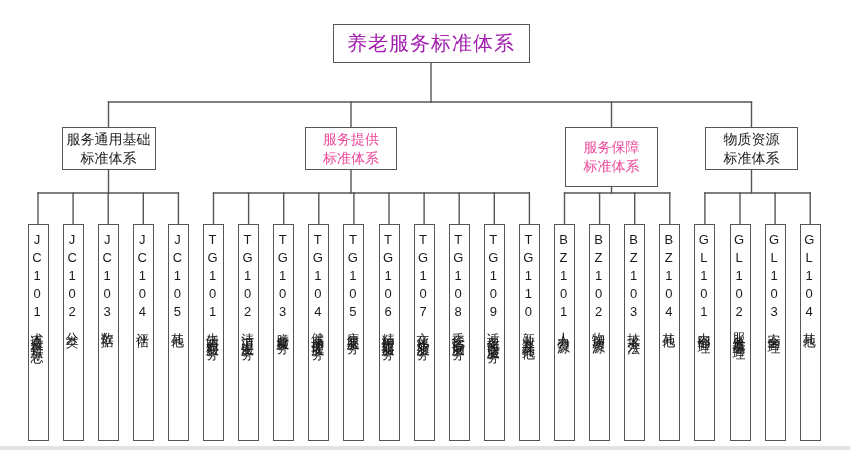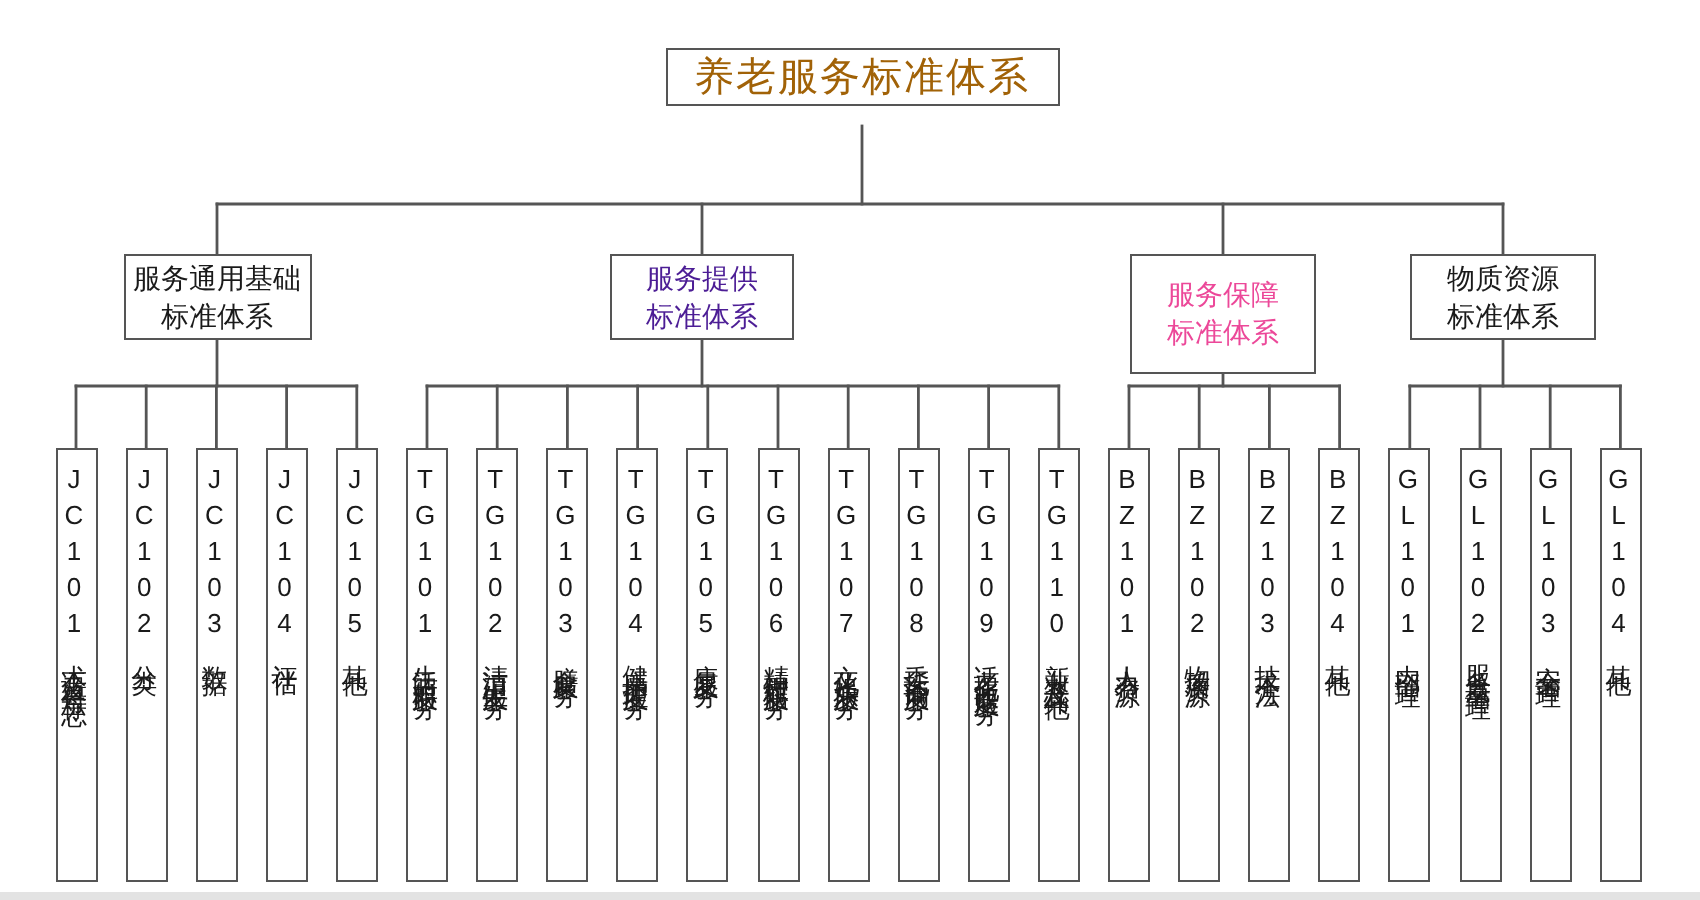--- a/index.html
+++ b/index.html
@@ -102,33 +102,33 @@
       <line x1="669.8000000000001" y1="193" x2="669.8000000000001" y2="224" stroke="#555555" stroke-width="1.4" stroke-linecap="square"></line>
       <line x1="751.5" y1="102" x2="751.5" y2="127" stroke="#555555" stroke-width="1.4" stroke-linecap="square"></line>
       <line x1="751.5" y1="170" x2="751.5" y2="193" stroke="#555555" stroke-width="1.4" stroke-linecap="square"></line>
       <line x1="704.9" y1="193" x2="810.2" y2="193" stroke="#555555" stroke-width="1.4" stroke-linecap="square"></line>
       <line x1="704.9" y1="193" x2="704.9" y2="224" stroke="#555555" stroke-width="1.4" stroke-linecap="square"></line>
       <line x1="740" y1="193" x2="740" y2="224" stroke="#555555" stroke-width="1.4" stroke-linecap="square"></line>
       <line x1="775.1" y1="193" x2="775.1" y2="224" stroke="#555555" stroke-width="1.4" stroke-linecap="square"></line>
       <line x1="810.2" y1="193" x2="810.2" y2="224" stroke="#555555" stroke-width="1.4" stroke-linecap="square"></line>
     </svg>
   <div class="bottom-edge" id="bottomEdge" style="background: rgb(227, 227, 227);"></div>
-<div class="box root-box" style="left: 332.5px; top: 24px; width: 197px; height: 29px; border-color: rgb(85, 85, 85); color: #a16207;">
+<div class="box root-box" style="left: 332.5px; top: 24px; width: 197px; height: 39px; border-color: rgb(85, 85, 85); color: #a21caf;">
       <span>养老服务标准体系</span>
     </div>
     <div class="box branch-box" style="left: 61.5px; top: 127px; width: 94px; height: 43px; border-color: rgb(85, 85, 85); color: rgb(26, 26, 26);">
       <span>服务通用基础</span>
       <span>标准体系</span>
     </div>
     <div class="box leaf-box" style="left: 27.5px; top: 224px; width: 21px; height: 217px; border-color: rgb(85, 85, 85); color: rgb(26, 26, 26);"><span>JC101</span><span>术语及符号标志</span></div>
     <div class="box leaf-box" style="left: 62.6px; top: 224px; width: 21px; height: 217px; border-color: rgb(85, 85, 85); color: rgb(26, 26, 26);"><span>JC102</span><span>分类</span></div>
     <div class="box leaf-box" style="left: 97.7px; top: 224px; width: 21px; height: 217px; border-color: rgb(85, 85, 85); color: rgb(26, 26, 26);"><span>JC103</span><span>数据</span></div>
     <div class="box leaf-box" style="left: 132.8px; top: 224px; width: 21px; height: 217px; border-color: rgb(85, 85, 85); color: rgb(26, 26, 26);"><span>JC104</span><span>评估</span></div>
     <div class="box leaf-box" style="left: 167.9px; top: 224px; width: 21px; height: 217px; border-color: rgb(85, 85, 85); color: rgb(26, 26, 26);"><span>JC105</span><span>其他</span></div>
-    <div class="box branch-box" style="left: 305px; top: 127px; width: 92px; height: 43px; border-color: rgb(85, 85, 85); color: #4c1d95;">
+    <div class="box branch-box" style="left: 305px; top: 127px; width: 92px; height: 43px; border-color: rgb(85, 85, 85); color: #ec4899;">
       <span>服务提供</span>
       <span>标准体系</span>
     </div>
     <div class="box leaf-box" style="left: 203px; top: 224px; width: 21px; height: 217px; border-color: rgb(85, 85, 85); color: rgb(26, 26, 26);"><span>TG101</span><span>生活照料服务</span></div>
     <div class="box leaf-box" style="left: 238.1px; top: 224px; width: 21px; height: 217px; border-color: rgb(85, 85, 85); color: rgb(26, 26, 26);"><span>TG102</span><span>清洁卫生服务</span></div>
     <div class="box leaf-box" style="left: 273.2px; top: 224px; width: 21px; height: 217px; border-color: rgb(85, 85, 85); color: rgb(26, 26, 26);"><span>TG103</span><span>膳食服务</span></div>
     <div class="box leaf-box" style="left: 308.3px; top: 224px; width: 21px; height: 217px; border-color: rgb(85, 85, 85); color: rgb(26, 26, 26);"><span>TG104</span><span>健康护理服务</span></div>
     <div class="box leaf-box" style="left: 343.4px; top: 224px; width: 21px; height: 217px; border-color: rgb(85, 85, 85); color: rgb(26, 26, 26);"><span>TG105</span><span>康复服务</span></div>
     <div class="box leaf-box" style="left: 378.5px; top: 224px; width: 21px; height: 217px; border-color: rgb(85, 85, 85); color: rgb(26, 26, 26);"><span>TG106</span><span>精神慰藉服务</span></div>
     <div class="box leaf-box" style="left: 413.6px; top: 224px; width: 21px; height: 217px; border-color: rgb(85, 85, 85); color: rgb(26, 26, 26);"><span>TG107</span><span>文化娱乐服务</span></div>

